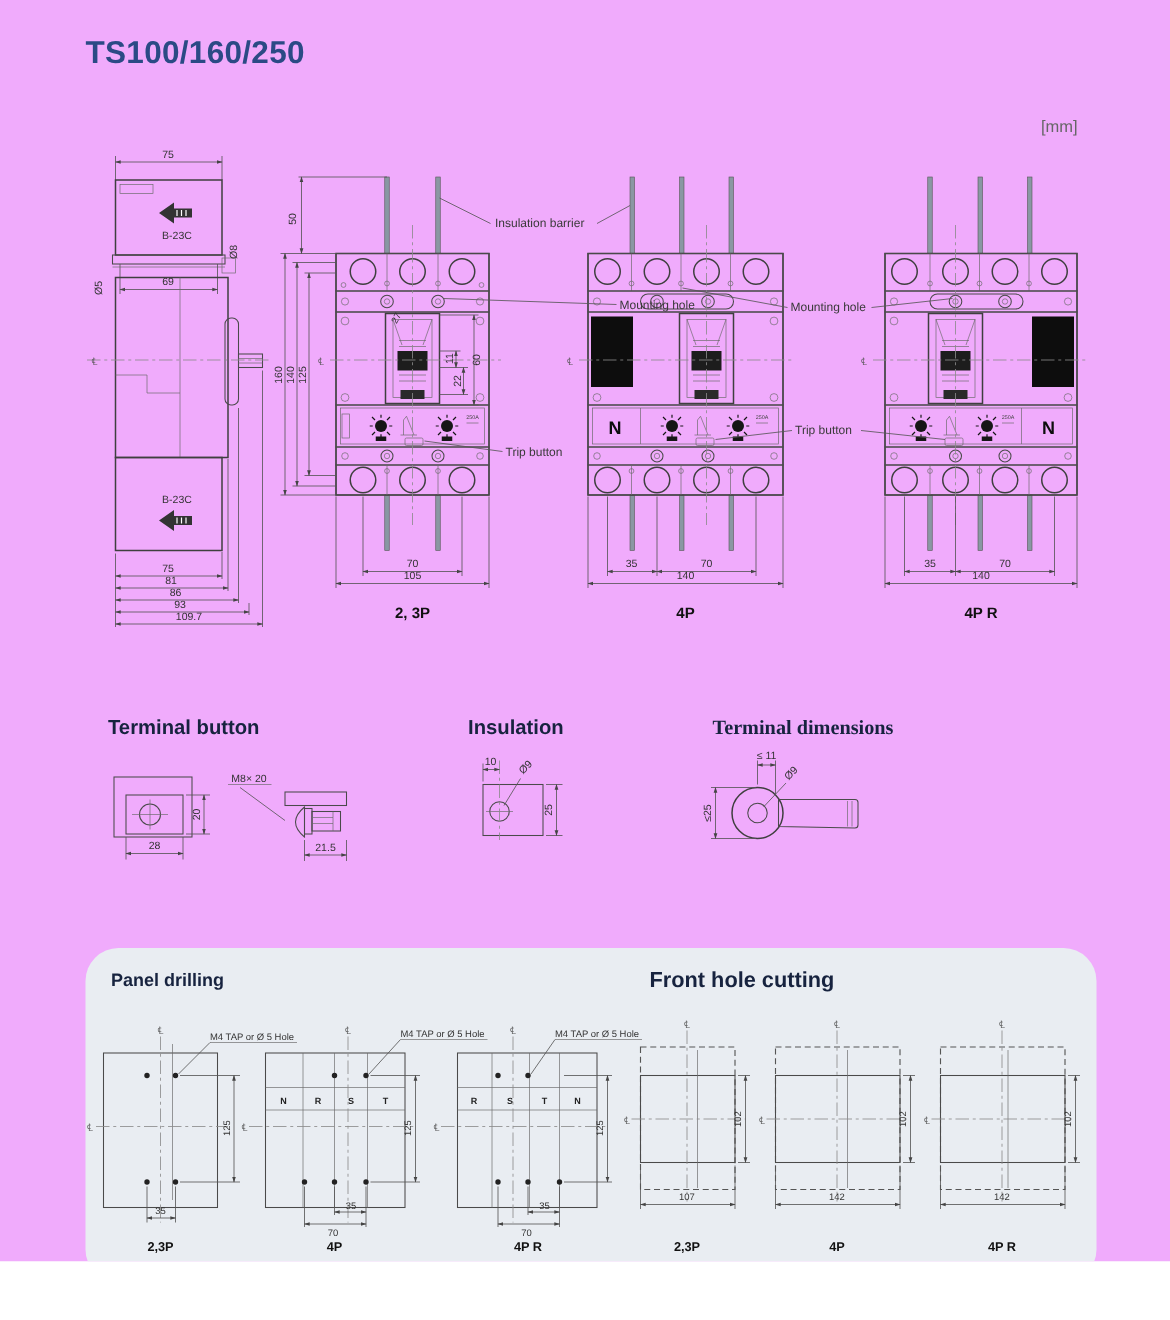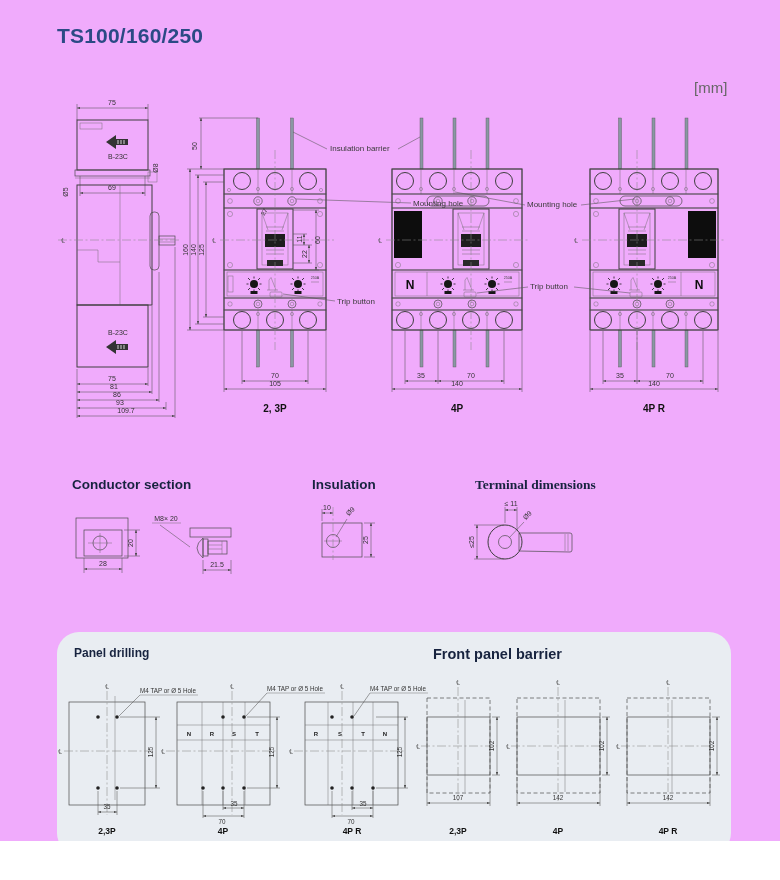--- a/index.html
+++ b/index.html
@@ -1,20 +1,20 @@
 <!DOCTYPE html>
 <html><head>
 <meta charset="utf-8">
 <style>
   html,body{margin:0;padding:0;background:#fff;}
   .page{position:relative;width:780px;height:841px;background:#f0abfc;overflow:hidden;
         font-family:"Liberation Sans",sans-serif;}
   .abs{position:absolute;}
   .title{font-size:21px;font-weight:bold;color:#2b4a85;letter-spacing:.2px;}
-  .units{font-size:15px;color:#666;}
+  .units{font-size:11px;color:#666;}
   .h2{font-size:13.5px;font-weight:bold;color:#17233f;}
   .panel{background:#e9edf2;border-radius:22px;}
   svg{position:absolute;left:0;top:0;}
   svg text{font-family:"Liberation Sans",sans-serif;fill:#333;}
   .d{font-size:7px;text-anchor:middle;}
   .d6{font-size:6.3px;text-anchor:middle;}
   .ts{font-size:8px;text-anchor:start;fill:#3a3a3a;}
   .cap{font-size:10px;font-weight:bold;fill:#111;text-anchor:middle;}
   .cap2{font-size:8.5px;font-weight:bold;fill:#111;text-anchor:middle;}
   .ph{font-size:6px;font-weight:bold;fill:#222;text-anchor:middle;}
@@ -33,25 +33,25 @@
 </head>
 <body>
 
 <div class="page">
 
   <div class="abs title" style="left:57px;top:24px;">TS100/160/250</div>
   <div class="abs units" style="left:694px;top:79px;">[mm]</div>
 
   <div class="abs panel" style="left:57px;top:632px;width:674px;height:223px;"></div>
 
-  <div class="abs h2" style="left:72px;top:477px;">Conductor section</div>
+  <div class="abs h2" style="left:72px;top:477px;">Terminal button</div>
   <div class="abs h2" style="left:312px;top:477px;">Insulation</div>
   <div class="abs h2" style="left:475px;top:477px;font-family:Liberation Serif, serif;">Terminal dimensions</div>
   <div class="abs h2" style="left:74px;top:646px;font-size:12px;">Panel drilling</div>
-  <div class="abs h2" style="left:433px;top:646px;font-size:14.5px;">Front panel barrier</div>
+  <div class="abs h2" style="left:433px;top:646px;font-size:14.5px;">Front hole cutting</div>
 
 <svg width="780" height="880" viewBox="0 0 780 880">
   <defs>
     <marker id="ar" viewBox="0 0 10 10" refX="9" refY="5" markerWidth="7" markerHeight="7" orient="auto-start-reverse">
           <path d="M0,1.8 L10,5 L0,8.2 z" fill="#444"></path>
         </marker>
     <linearGradient id="gBody" x1="0" y1="0" x2="0" y2="1">
       <stop offset="0" stop-color="#f4f9fc"></stop>
           <stop offset="1" stop-color="#cfe1ef"></stop>
     </linearGradient>

